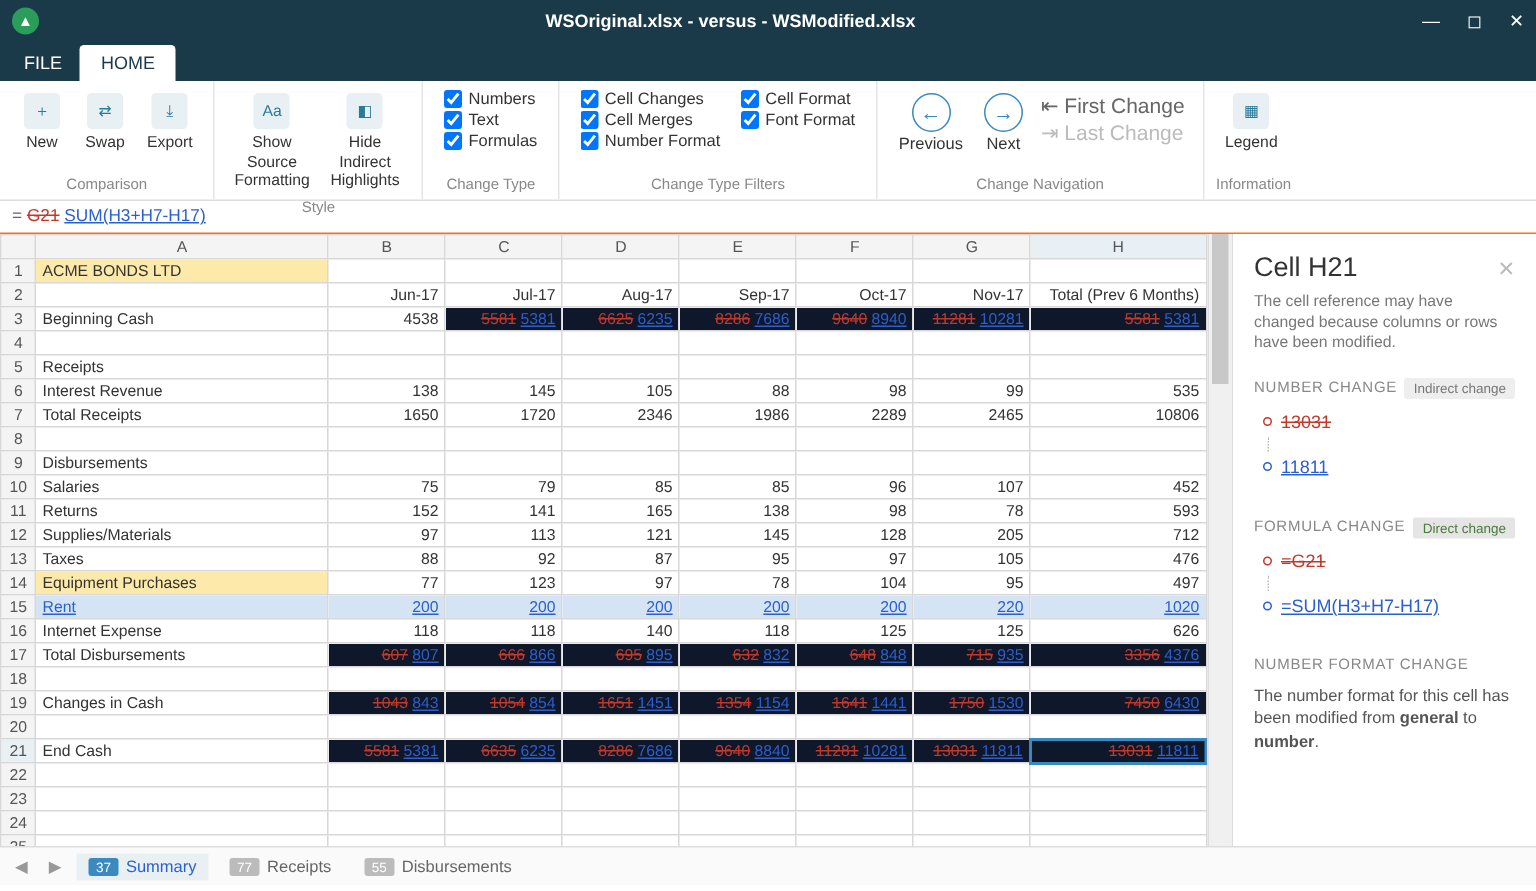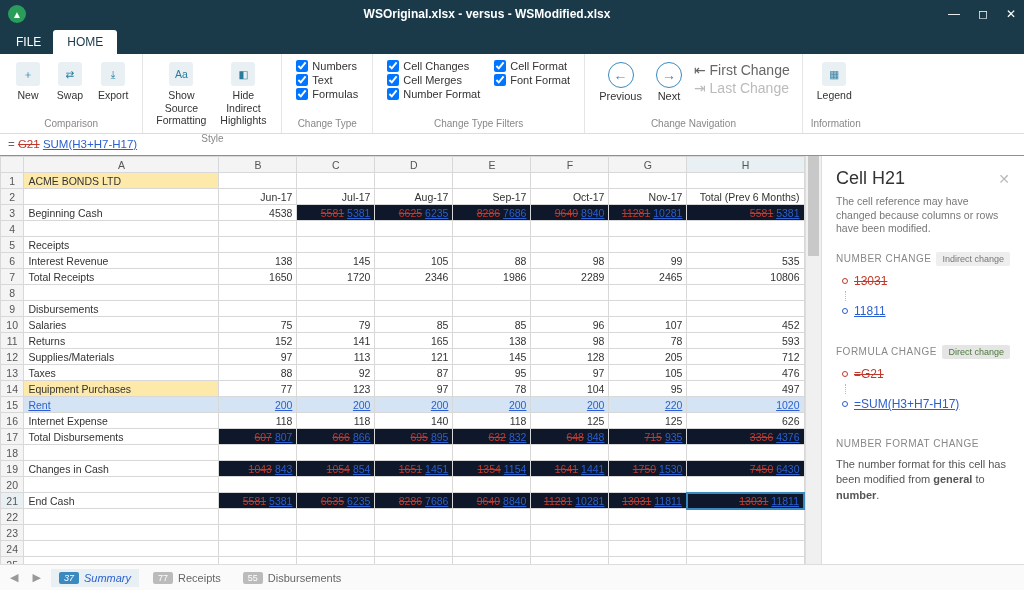--- a/index.html
+++ b/index.html
@@ -60,21 +60,21 @@
   .badge.d { background:#e5e5e5; color:#4a7a3a;}
   .diffrow { display:flex; align-items:center; gap:6px; font-size:12px; margin:3px 0 3px 6px;}
   .dot { width:6px; height:6px; border-radius:50%; border:1.5px solid #c0392b;}
   .dot.b { border-color:#2a5fd0;}
   .diffline { border-left:1px dotted #bbb; height:10px; margin-left:9px;}
   .fmttxt { font-size:11px; color:#555; line-height:1.4;}
   .btmtabs { height:26px; border-top:1px solid #ddd; display:flex; align-items:center; padding:0 6px; gap:6px; background:#fafafa;}
   .navarr { color:#999; padding:0 4px; cursor:pointer;}
   .shtab { display:flex; align-items:center; gap:5px; padding:3px 8px; font-size:11px; color:#666; cursor:pointer;}
   .shtab .cnt { background:#bbb; color:#fff; font-size:9px; padding:1px 5px; border-radius:2px;}
-  .shtab.act { background:#e8f0f4; color:#2a5fd0;font-style:italic;}
+  .shtab.act { background:#e8f0f4; color:#2a5fd0;}
   .shtab.act .cnt { background:#3a8ac0;}
 </style>
 </head>
 <body>
 
 <div class="titlebar">
   <div class="left">
     <span class="logo">▲</span>
   </div>
   <div class="center">WSOriginal.xlsx - versus - WSModified.xlsx</div>

